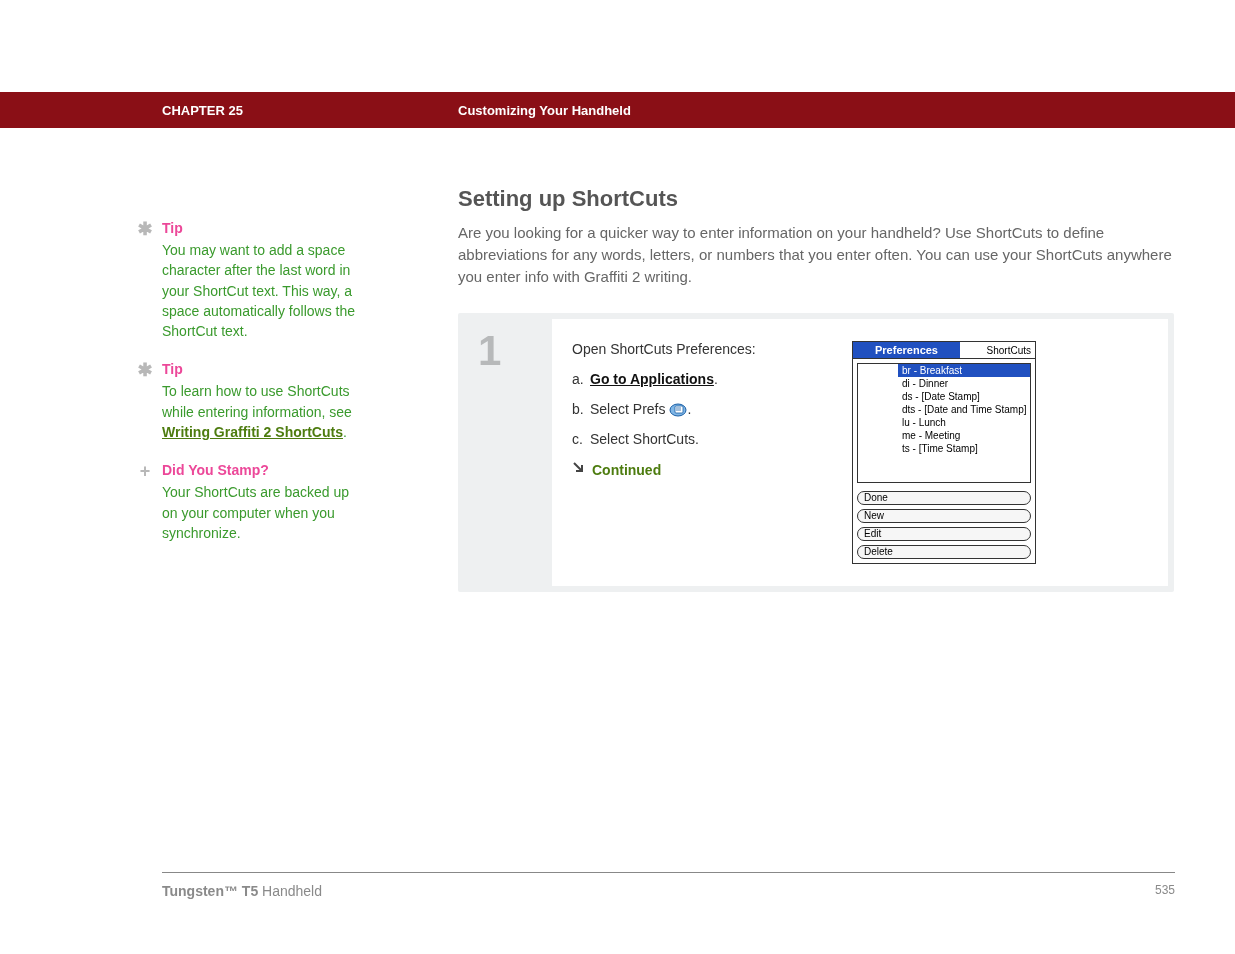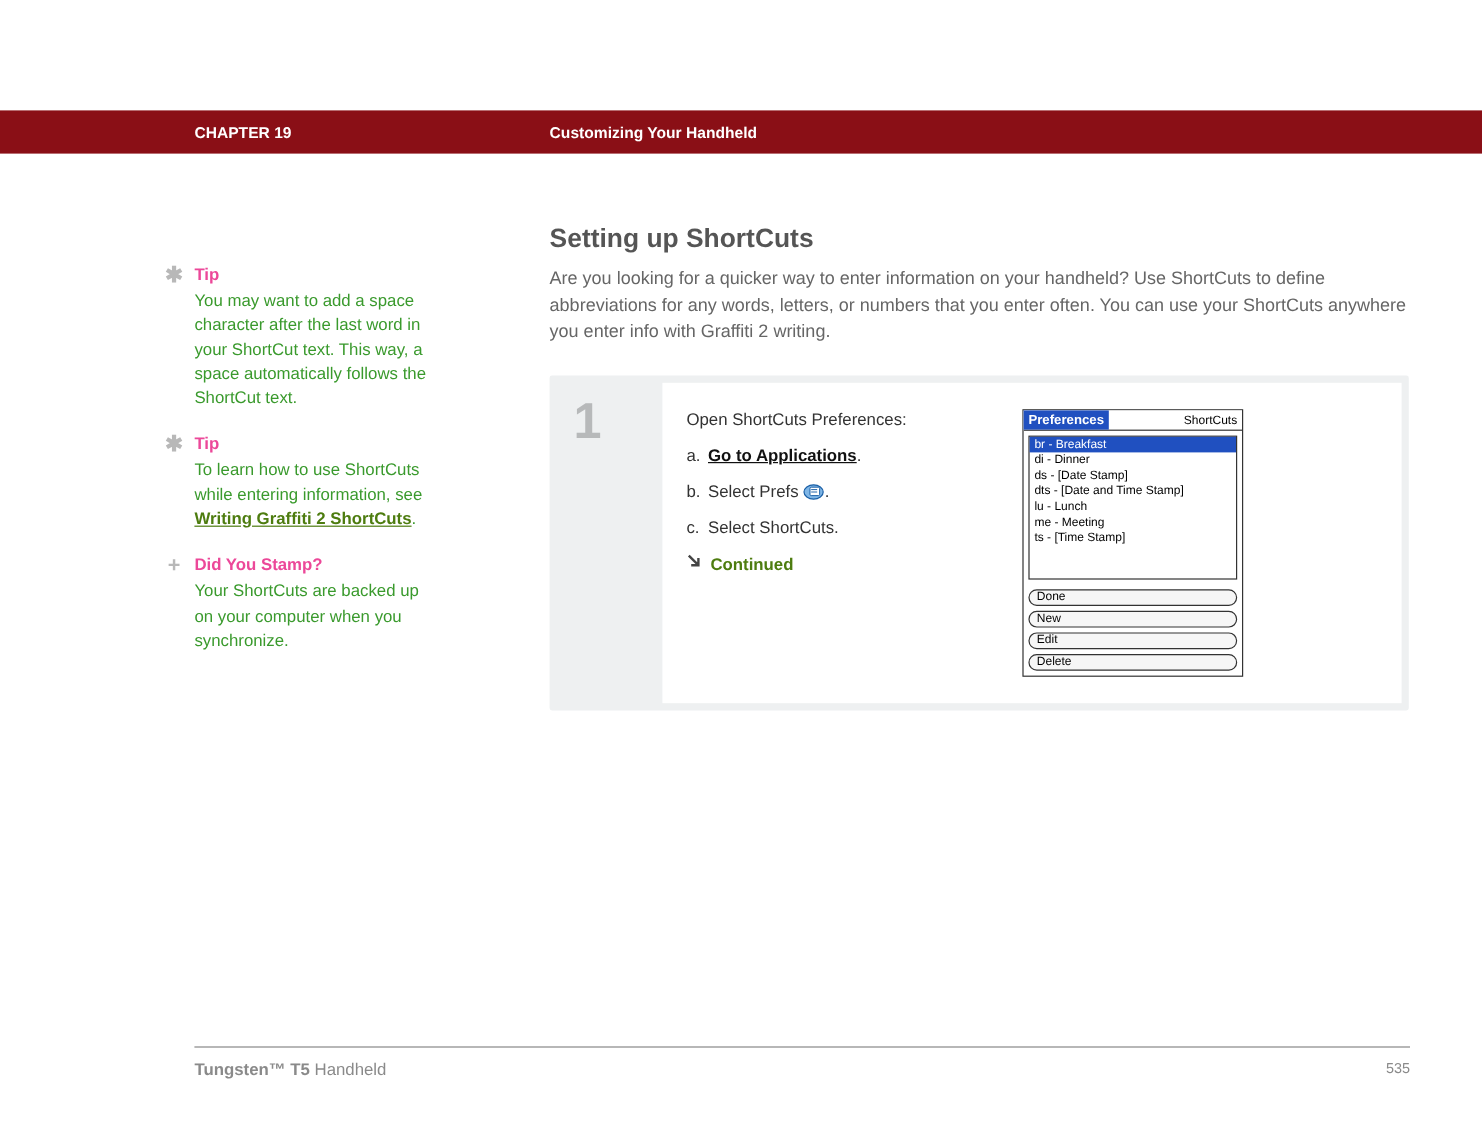--- a/index.html
+++ b/index.html
@@ -129,32 +129,33 @@
     justify-content: space-between;
     align-items: center;
     height: 17px;
     border-bottom: 1px solid #333;
     background: #fff;
   }
   .palm-title-left {
     background: #2050c0;
     color: #fff;
     font-weight: bold;
-    padding: 1px 4px;
+    padding: 1px 22px;
     font-size: 11px;
     height: 100%;
     display: flex;
     align-items: center;
   }
   .palm-title-right { padding-right: 4px; font-size: 10px; }
   .palm-list {
     border: 1px solid #333;
     margin: 4px;
     min-height: 120px;
     background: #fff;
+    padding-left: 40px;
   }
   .palm-row { padding: 1px 4px; white-space: nowrap; }
   .palm-row.selected { background: #2050c0; color: #fff; }
   .palm-buttons {
     display: flex;
     gap: 4px;
     padding: 4px;
     justify-content: flex-start;
     flex-direction: column;
   }
@@ -180,21 +181,21 @@
     font-size: 14px;
     color: #8a8a8a;
   }
   .footer-left b { color: #8a8a8a; font-weight: bold; }
   .footer-right { font-size: 12px; }
 </style>
 </head>
 <body>
 
 <div class="header-band">
-  <div class="header-chapter">CHAPTER 19</div>
+  <div class="header-chapter">CHAPTER 25</div>
   <div class="header-title">Customizing Your Handheld</div>
 </div>
 
 <div class="sidebar">
   <div class="sidebar-item">
     <div class="sidebar-icon">✱</div>
     <div class="sidebar-heading">Tip</div>
     <div class="sidebar-body">You may want to add a space character after the last word in your ShortCut text. This way, a space automatically follows the ShortCut text.</div>
   </div>
   <div class="sidebar-item">

